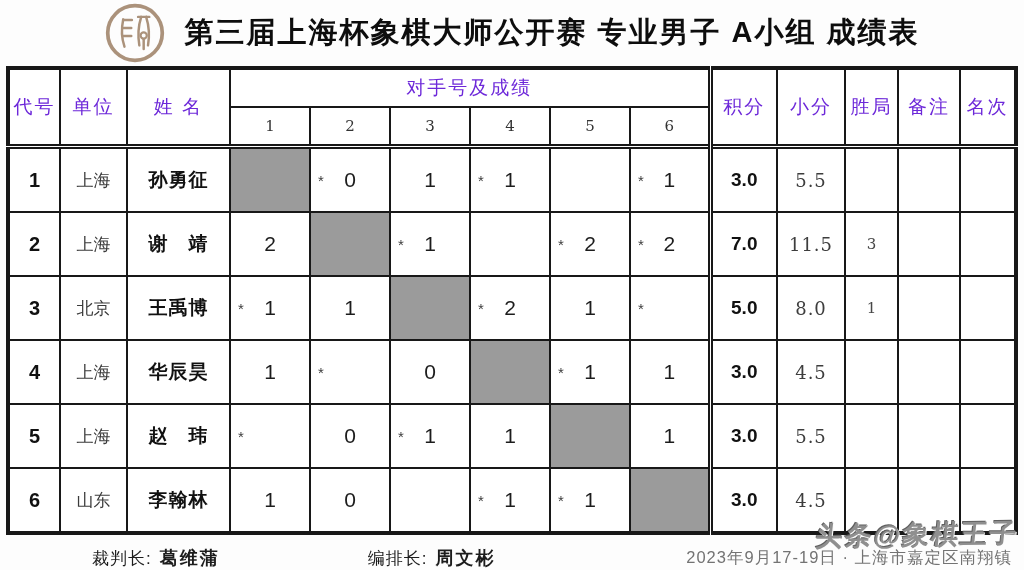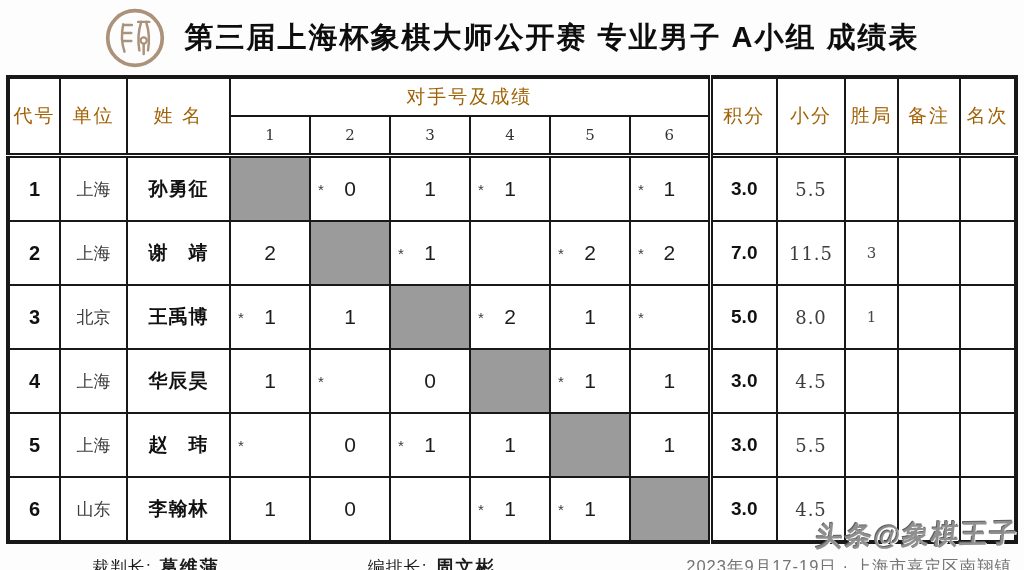--- a/index.html
+++ b/index.html
@@ -4,36 +4,36 @@
 <style>
   html,body{margin:0;padding:0;}
   body{
     width:1024px;height:570px;position:relative;overflow:hidden;
     background:#fdfdfd;
     font-family:"Liberation Sans",sans-serif;
     color:#111;
   }
   
   .title-bar{
-    height:75px;display:flex;align-items:center;justify-content:center;gap:18px;
+    height:66px;display:flex;align-items:center;justify-content:center;gap:18px;
   }
   .logo{width:62px;height:62px;flex:0 0 auto;display:inline-block;}
   .title{
     margin:0;font-size:29px;font-weight:bold;letter-spacing:2px;color:#0d0d0d;
     font-family:"Liberation Sans",sans-serif;
   }
   
   table.score{
     width:1008px;margin:0 auto;border-collapse:collapse;table-layout:fixed;
     border:4px solid #181818;background:#fff;
   }
   table.score th,table.score td{
     border:2px solid #181818;text-align:center;padding:0;overflow:hidden;
   }
-  thead th{height:36px;font-weight:normal;font-size:19px;color:#a16207;letter-spacing:2px;}
+  thead th{height:36px;font-weight:normal;font-size:19px;color:#6d28d9;letter-spacing:2px;}
   thead th.opp-num{font-size:15px;color:#333;letter-spacing:0;font-family:"DejaVu Serif",serif;}
   tbody td{height:62px;}
   tbody tr:first-child td{border-top:5px double #181818;}
   .col-points-b{border-left:5px double #181818 !important;}
   td.diag{background:#9b9b9b;}
   td.code{font-weight:bold;font-size:20px;}
   td.unit{font-size:17px;color:#3a3a3a;font-family:Liberation Sans, sans-serif;}
   td.pname{font-weight:bold;font-size:19px;letter-spacing:1px;font-family:"Liberation Serif",serif;}
   td.game{position:relative;font-size:21px;color:#1c1c1c;}
   td.game .star{

